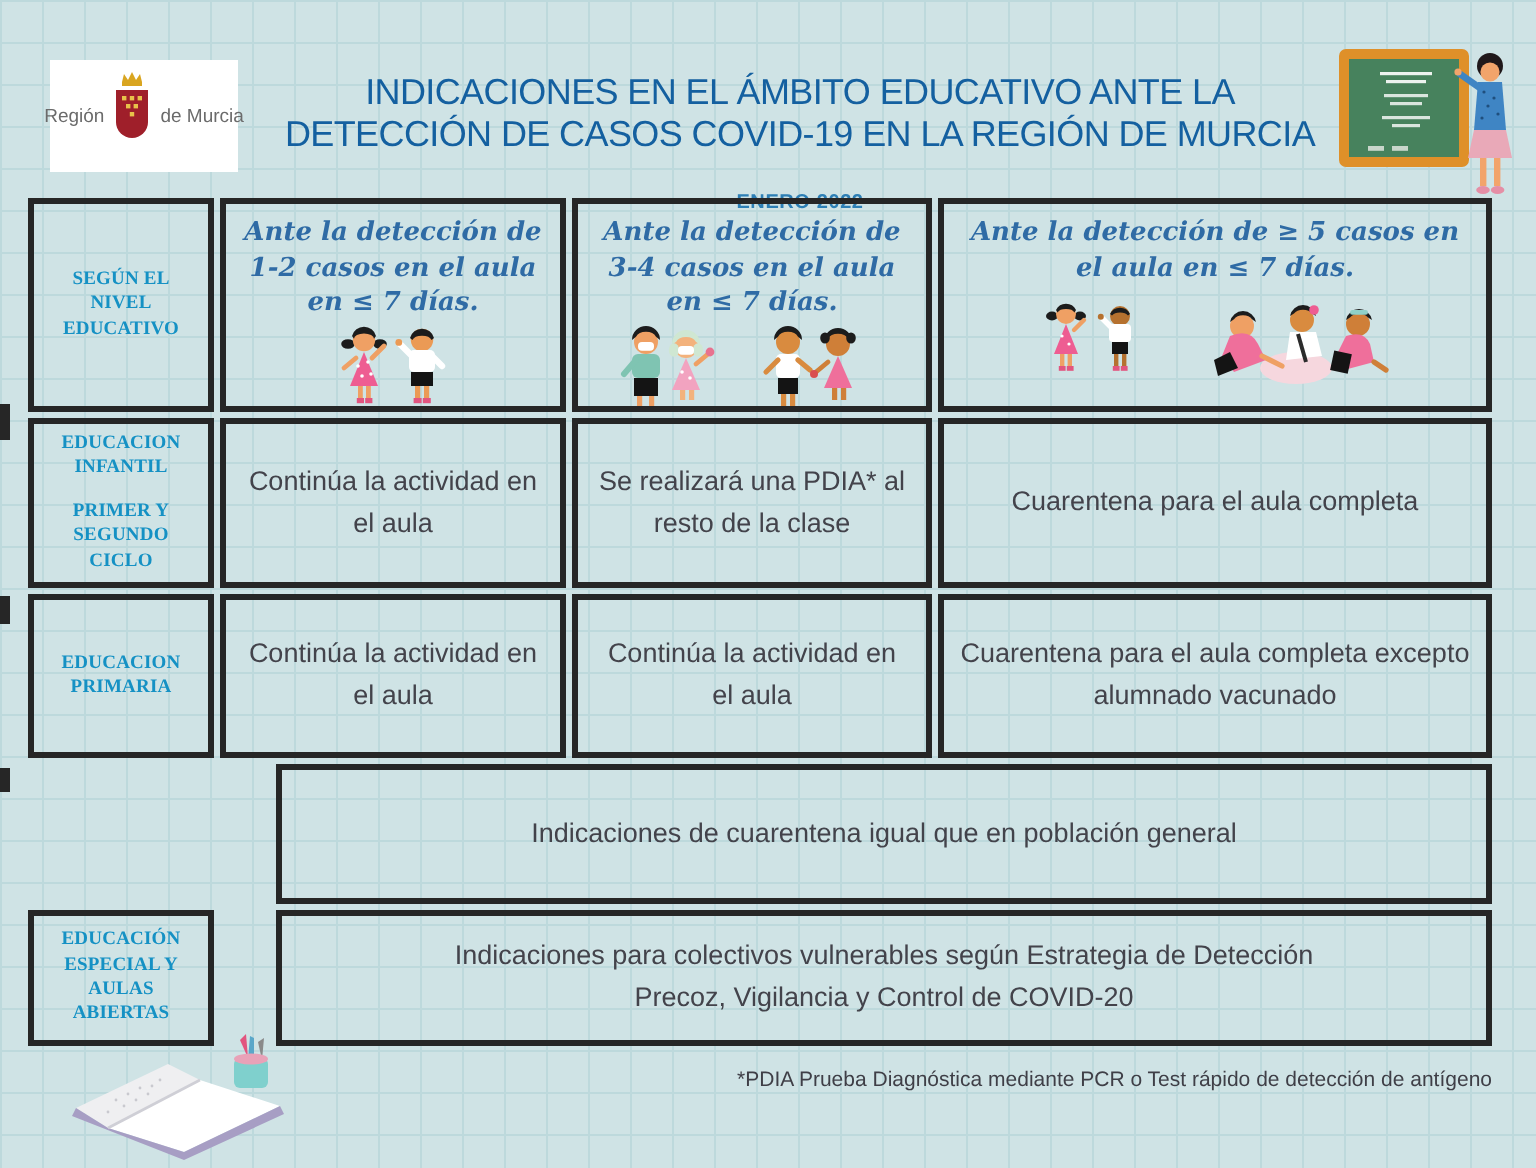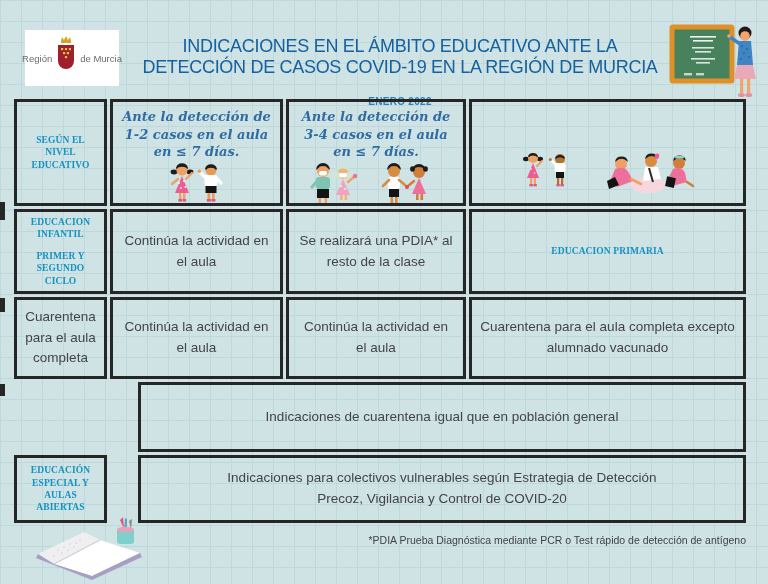--- a/index.html
+++ b/index.html
@@ -189,20 +189,21 @@
         <path d="M113,17 L106,33 h14 z" fill="#ef6f9b"></path>
         <path d="M108,20 L102,25" stroke="#cf7f38" stroke-width="2.4" stroke-linecap="round"></path>
         <circle cx="101" cy="26" r="2" fill="#d94f4f"></circle>
         <rect x="110" y="33" width="2.6" height="6" fill="#cf7f38"></rect>
           <rect x="114.5" y="33" width="2.6" height="6" fill="#cf7f38"></rect>
       </svg>
     </div>
   </div>
 
   <div class="cell casehead">
+    <div class="script">Ante la detección de ≥ 5 casos en el aula en ≤ 7 días.</div>
     <div class="kids">
       <svg width="210" height="42" viewBox="0 0 210 42">
         <ellipse cx="23" cy="8" rx="3" ry="2.2" fill="#1c1c1c"></ellipse>
           <ellipse cx="37" cy="8" rx="3" ry="2.2" fill="#1c1c1c"></ellipse>
         <circle cx="30" cy="7" r="5" fill="#efa064"></circle>
         <path d="M25,5 a5.6,5.6 0 0 1 10,0 l-0.8,1.2 a4.4,2.4 0 0 0 -8.4,0 z" fill="#1c1c1c"></path>
         <path d="M30,12 L24,27 h12 z" fill="#ee5d92"></path>
         <circle cx="28" cy="18" r="0.8" fill="#fff"></circle>
           <circle cx="31.5" cy="22" r="0.8" fill="#fff"></circle>
         <path d="M34,15 L39,10" stroke="#efa064" stroke-width="2.2" stroke-linecap="round"></path>
@@ -245,26 +246,26 @@
     <div>EDUCACION INFANTIL</div>
     <div class="gap-line"></div>
     <div>PRIMER Y SEGUNDO CICLO</div>
   </div>
   <div class="cell">
     <div class="body-text">Continúa la actividad en el aula</div>
   </div>
   <div class="cell">
     <div class="body-text">Se realizará una PDIA* al resto de la clase</div>
   </div>
+  <div class="cell">
+    <div class="body-text">Cuarentena para el aula completa</div>
+  </div>
+
   <div class="cell rowhead">
     <div>EDUCACION PRIMARIA</div>
-  </div>
-
-  <div class="cell">
-    <div class="body-text">Cuarentena para el aula completa</div>
   </div>
   <div class="cell">
     <div class="body-text">Continúa la actividad en el aula</div>
   </div>
   <div class="cell">
     <div class="body-text">Continúa la actividad en el aula</div>
   </div>
   <div class="cell">
     <div class="body-text">Cuarentena para el aula completa excepto alumnado vacunado</div>
   </div>

